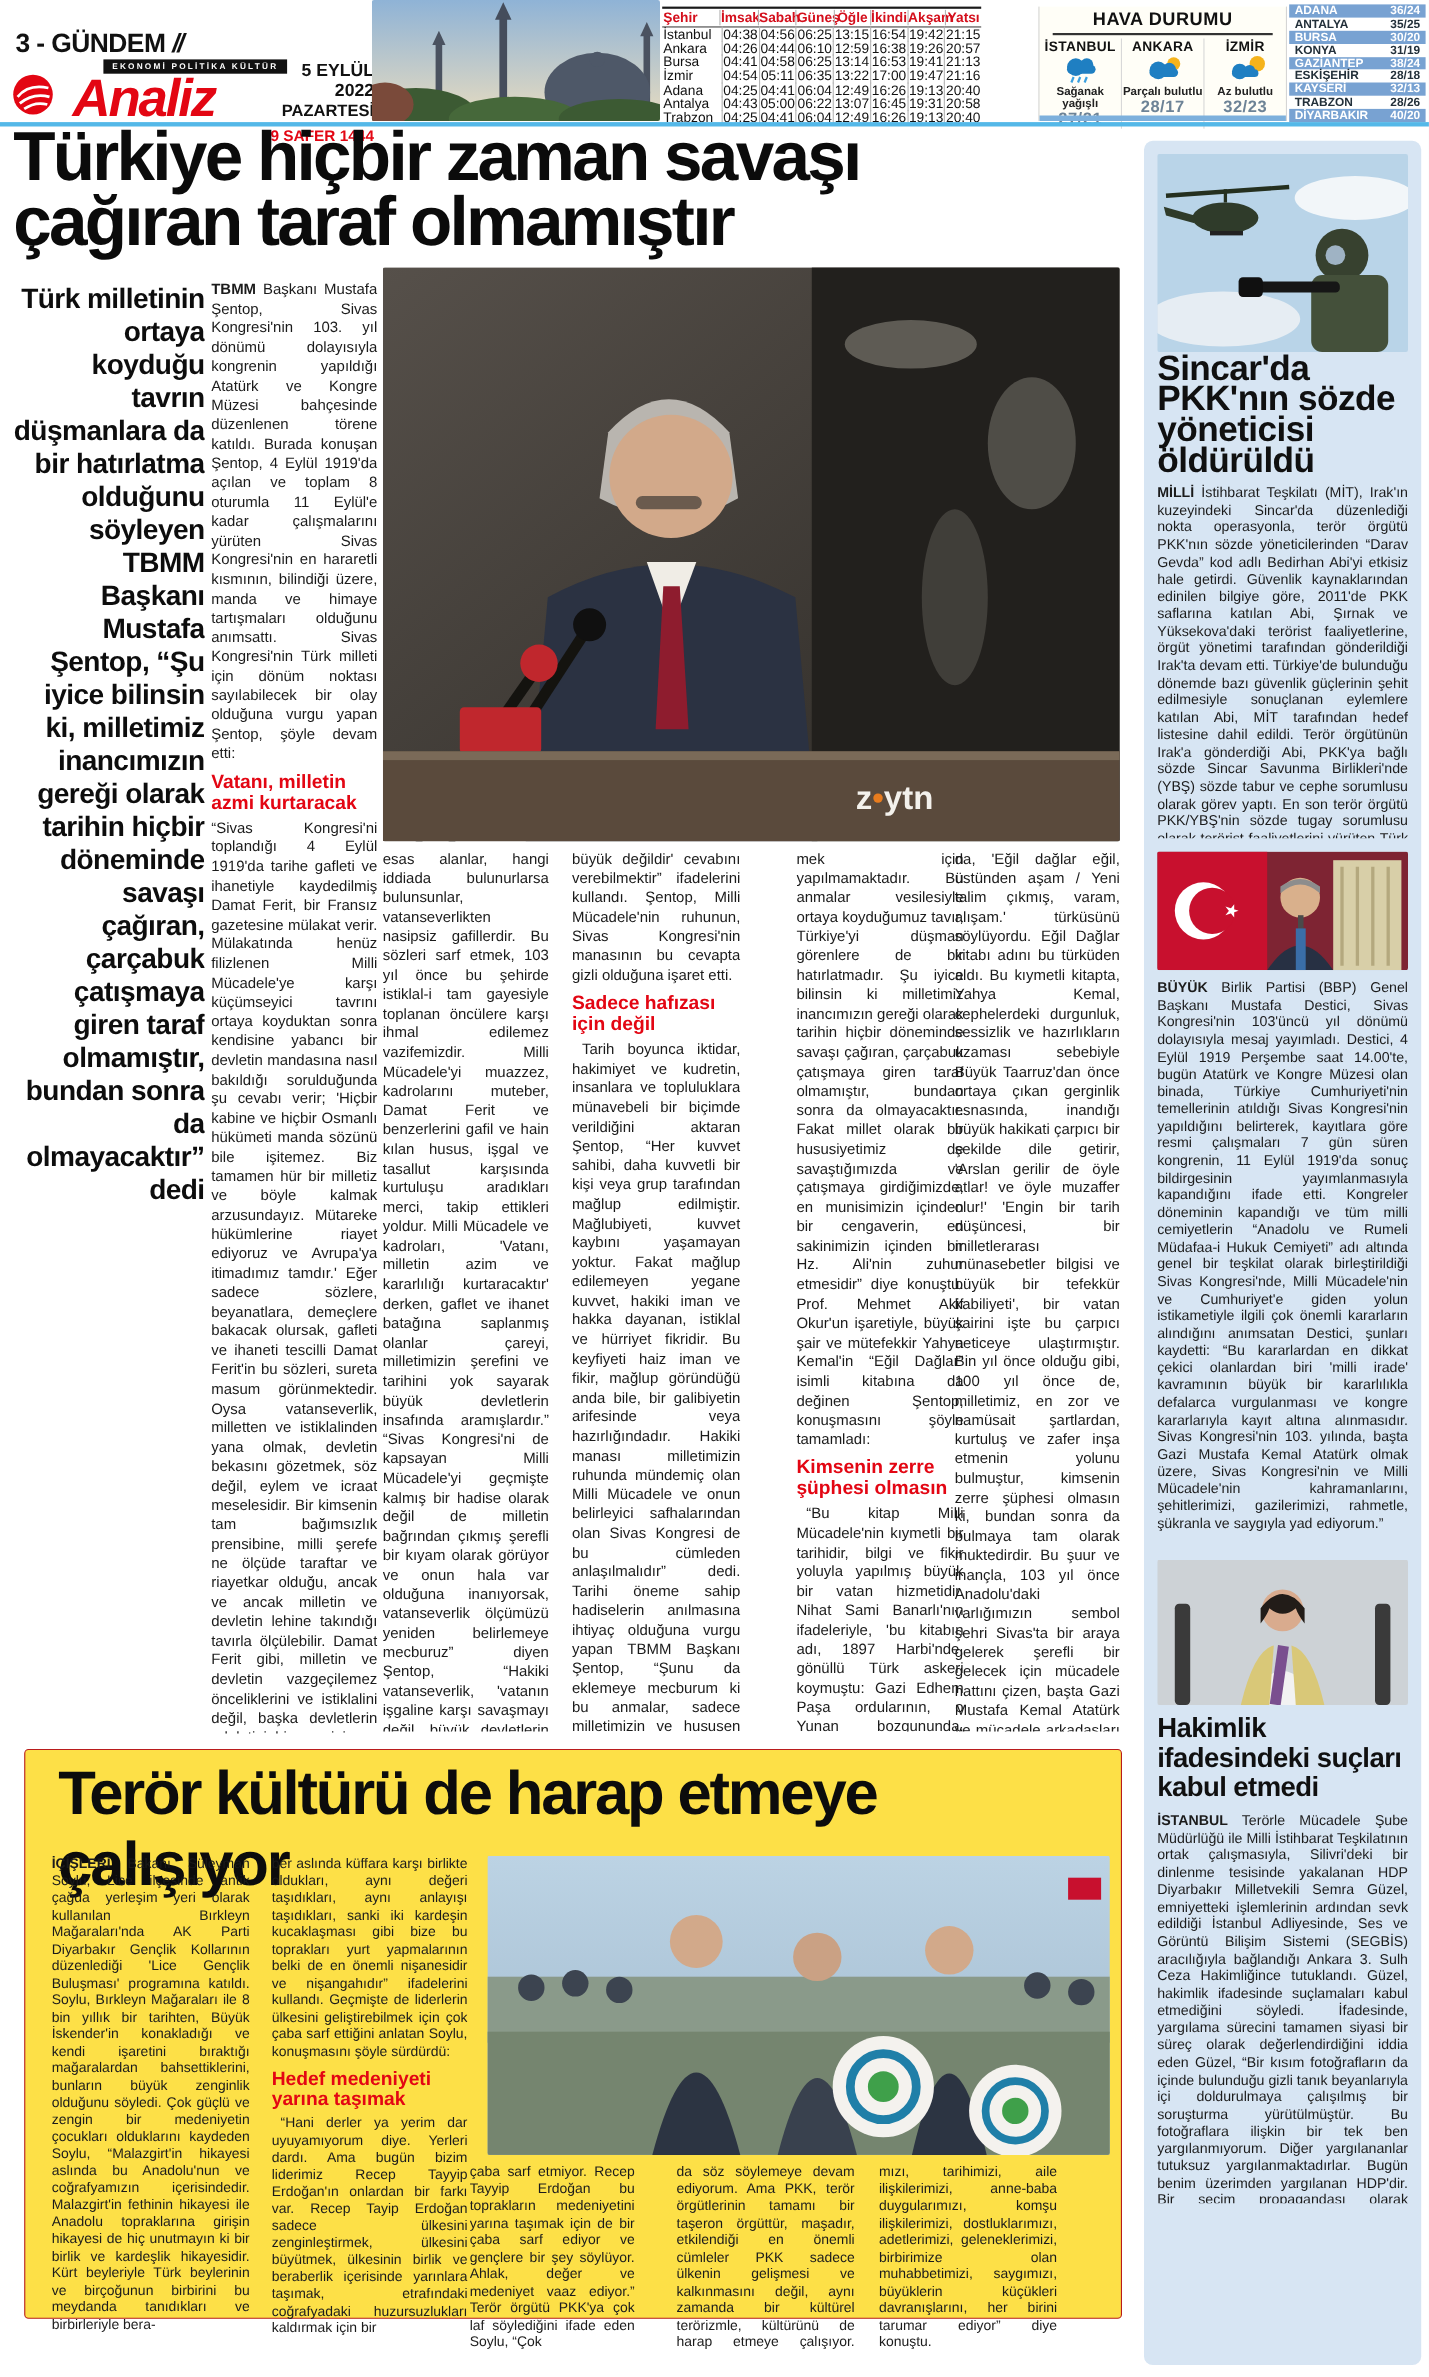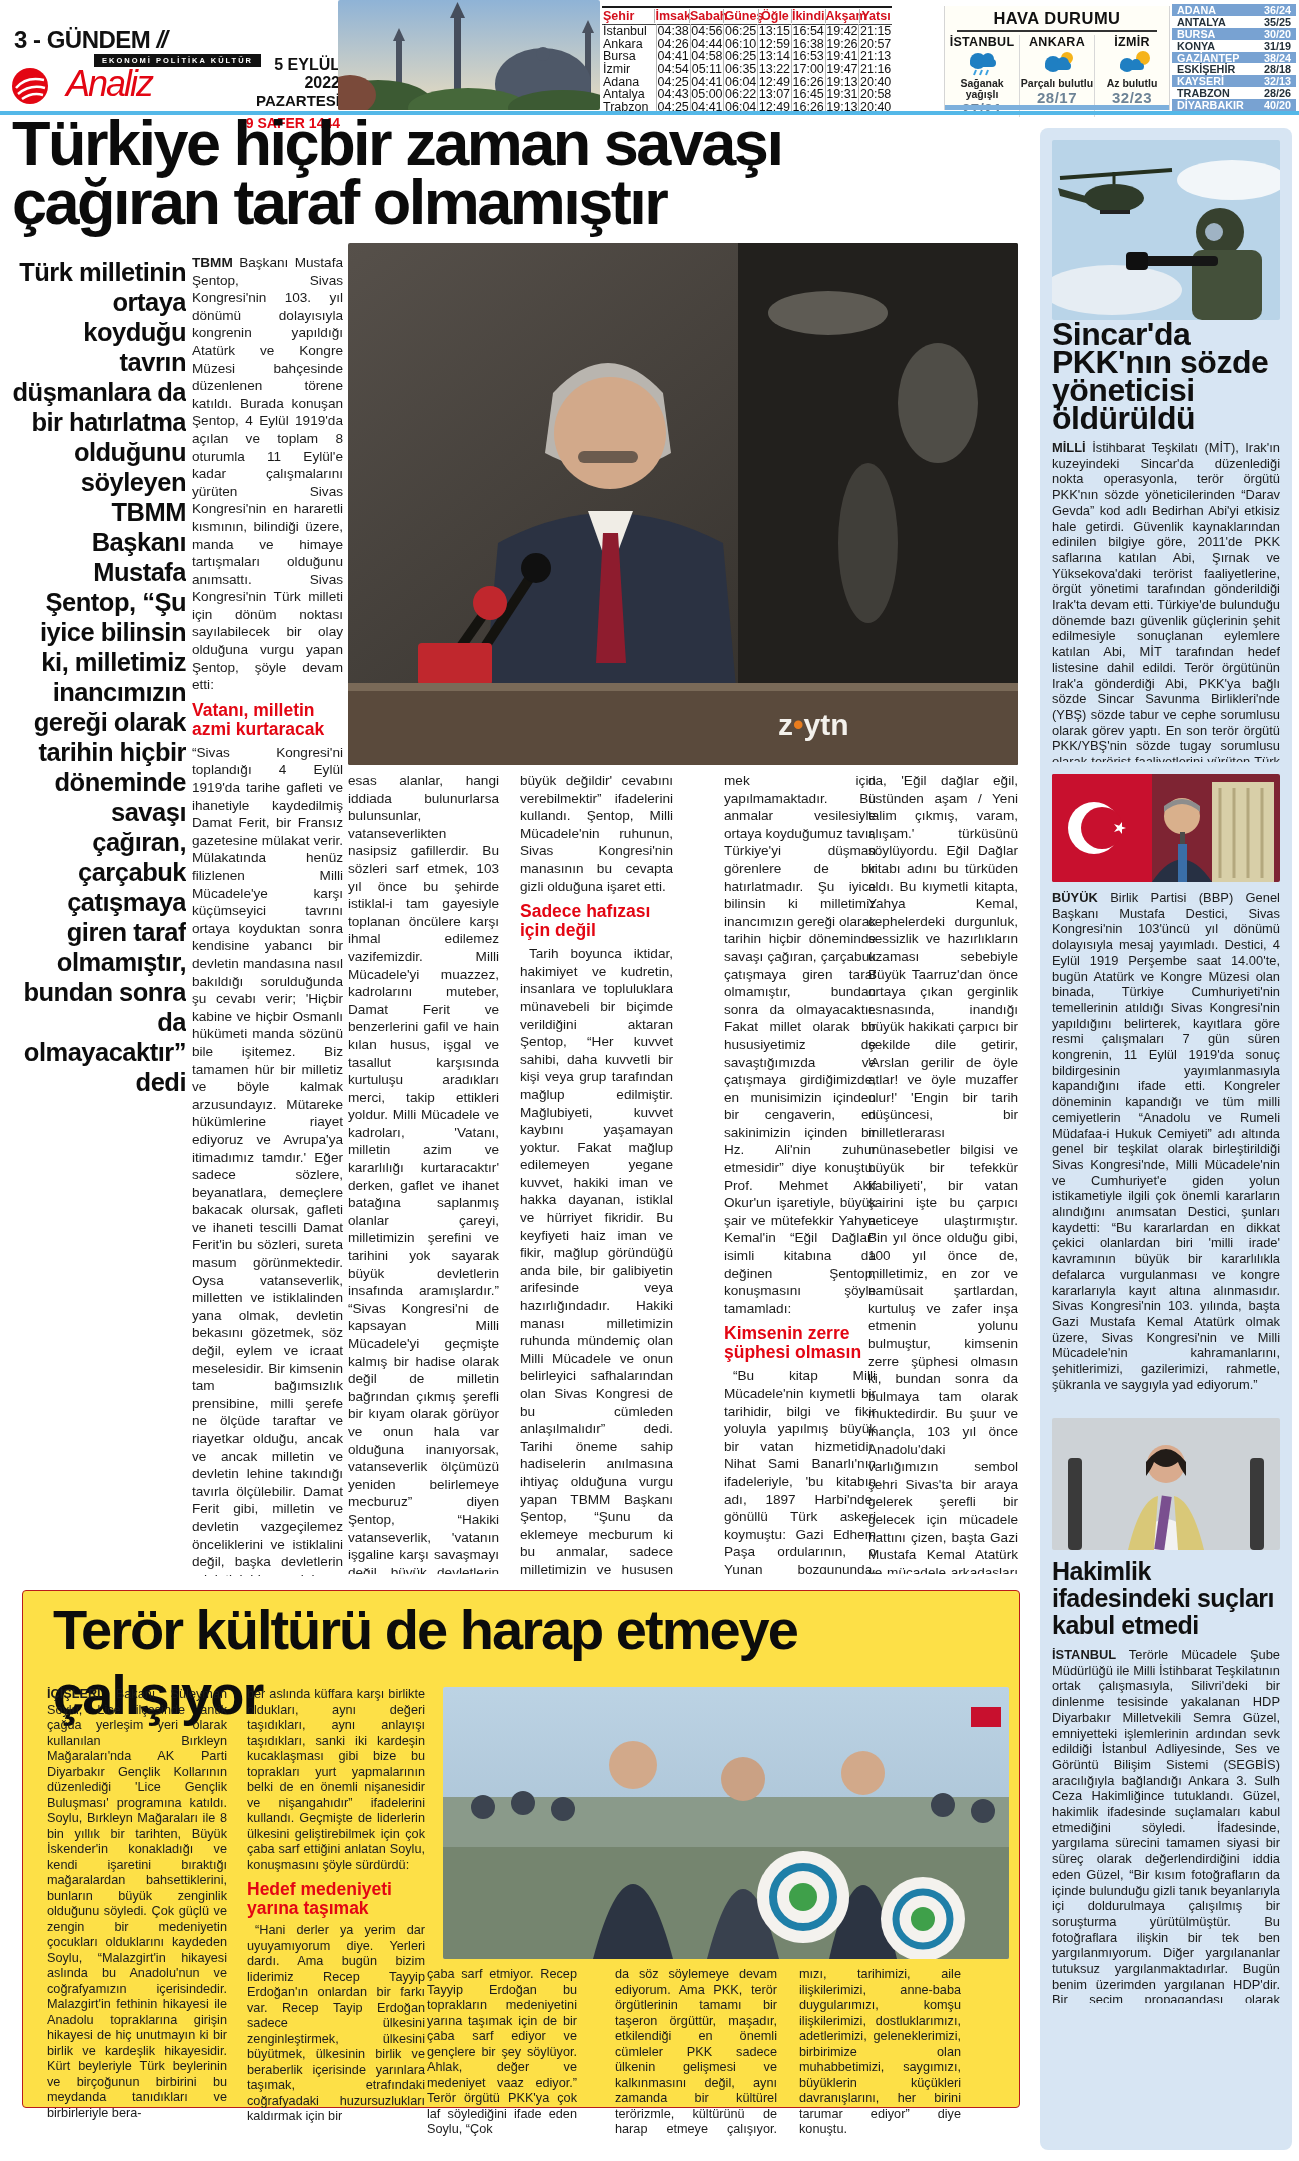--- a/index.html
+++ b/index.html
@@ -7,21 +7,21 @@
         font-family:"Liberation Sans",sans-serif;color:#1c1c1c;margin:0 auto;}
   .abs{position:absolute;}
   
   .page-label{left:14px;top:26px;font-size:24px;font-weight:bold;color:#111;letter-spacing:-0.5px;}
   .page-label .sl{font-style:italic;font-weight:bold;letter-spacing:-2px;}
   .logo{left:10px;top:54px;display:flex;align-items:flex-start;}
   .logo-swirl{width:40px;height:40px;margin-top:12px;}
   .logo-txt{display:flex;flex-direction:column;align-items:flex-start;margin-left:16px;}
   .logo-tag{background:#111;color:#fff;font-size:7.5px;font-weight:bold;letter-spacing:2px;
             padding:2px 8px;margin-left:28px;}
-  .logo-word{color:#e30613;font-size:36px;font-weight:normal;letter-spacing:-2px;line-height:0.95;font-style:italic;}
+  .logo-word{color:#e30613;font-size:48px;font-weight:bold;letter-spacing:-2px;line-height:0.95;font-style:italic;}
   .datebox{left:240px;top:56px;width:100px;text-align:right;font-weight:bold;}
   .datebox .d1{font-size:16px;color:#111;}
   .datebox .d2{font-size:15px;color:#111;}
   .datebox .d3{font-size:14px;color:#e30613;margin-top:6px;}
   .mosque{left:338px;top:0;width:262px;height:110px;overflow:hidden;}
   
   .ptable{left:602px;top:6px;width:290px;border-top:2px solid #1a1a1a;font-size:12.5px;}
   .pt-head{display:flex;color:#d40f1c;font-weight:bold;border-bottom:1.5px solid #444;height:16px;align-items:center;}
   .pt-row{display:flex;height:12.6px;align-items:center;color:#111;}
   .pt-c{width:33.5px;text-align:center;border-left:1px solid #b5b5b5;}

